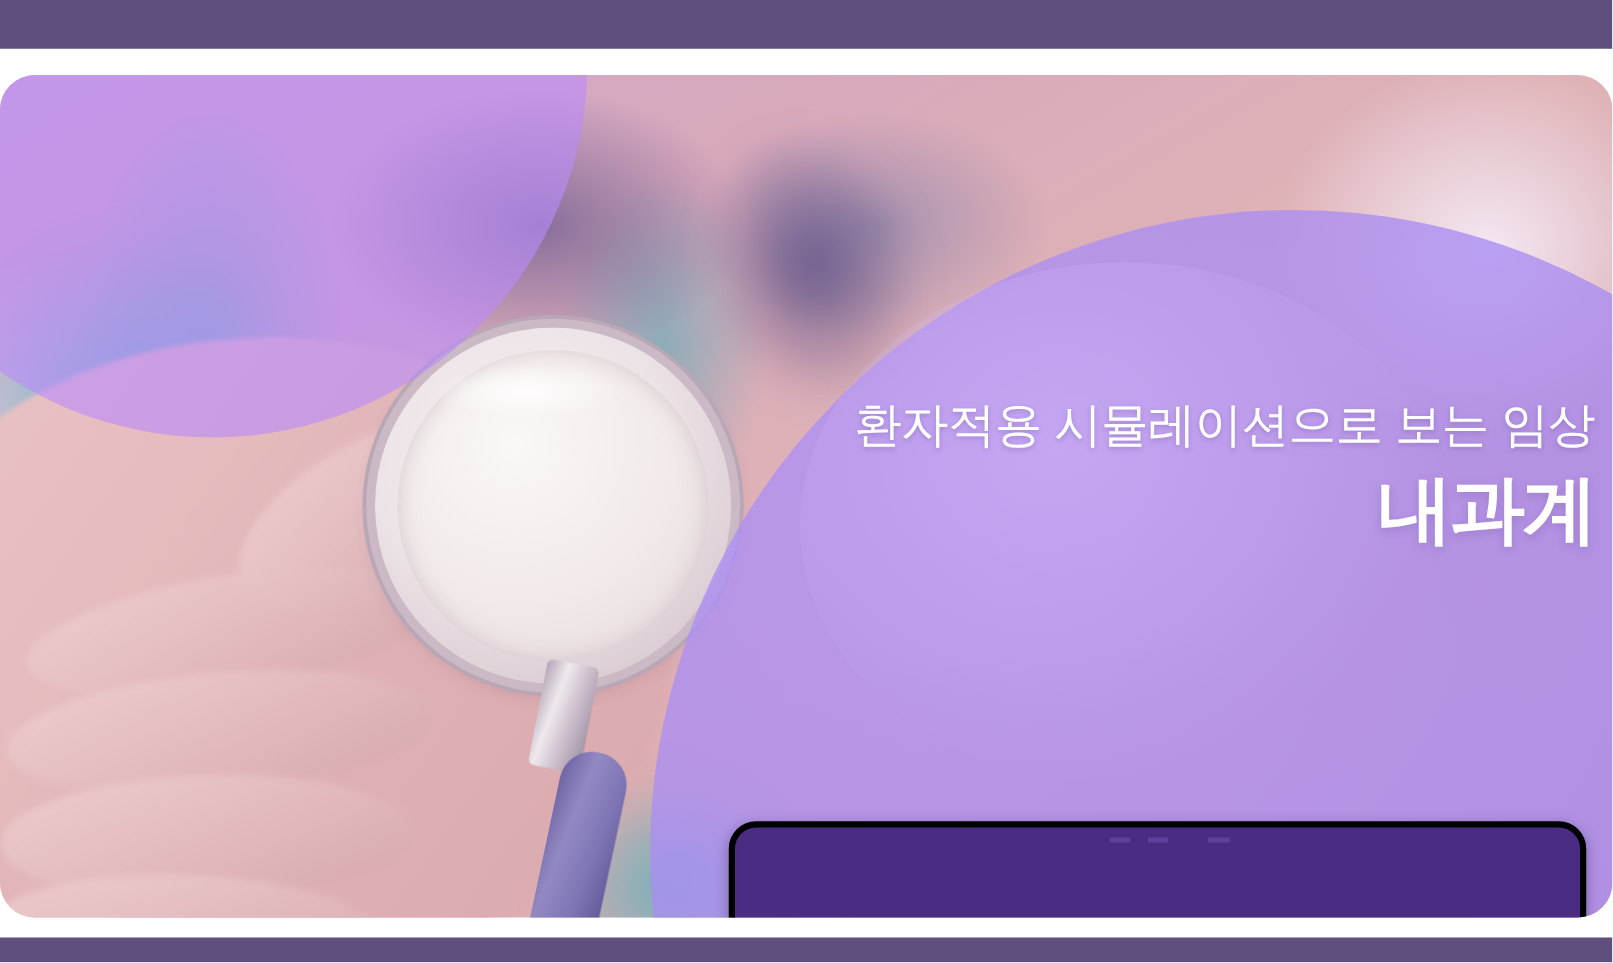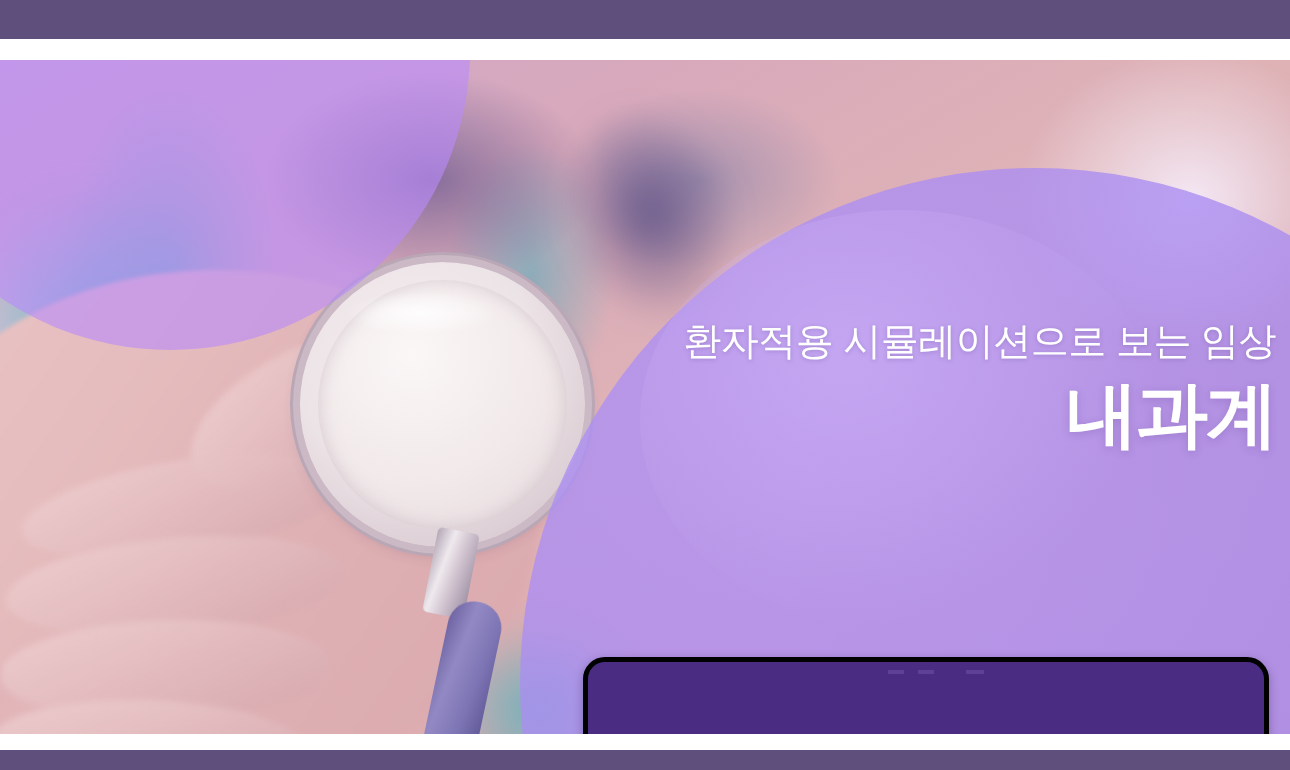--- a/index.html
+++ b/index.html
@@ -40,20 +40,21 @@
 
   
   .hero {
     position: absolute;
     left: 0;
     top: 60px;
     width: 1290px;
     height: 674px;
     overflow: hidden;
     background: #e8d9ef;
+    border-radius: 28px;
   }
 
   
   .photo {
     position: absolute;
     inset: 0;
     background:
       radial-gradient(ellipse 230px 150px at 430px 120px, rgba(70,62,128,.55), rgba(70,62,128,0) 72%),
       radial-gradient(ellipse 200px 130px at 700px 120px, rgba(96,110,160,.42), rgba(96,110,160,0) 70%),
       radial-gradient(ellipse 150px 260px at 170px 215px, rgba(72,176,186,.55), rgba(72,176,186,0) 72%),
@@ -220,21 +221,21 @@
   .subtitle {
     font-size: 38px;
     font-weight: 500;
     line-height: 1.05;
     letter-spacing: -0.5px;
     white-space: nowrap;
     text-shadow: 0 1px 4px rgba(90,60,140,.30);
   }
   .title {
     margin-top: 14px;
-    font-size: 72px;
+    font-size: 60px;
     font-weight: 700;
     line-height: 1.06;
     letter-spacing: -2px;
     white-space: nowrap;
     text-shadow: 0 2px 8px rgba(80,50,130,.22);
   }
 
   
   .panel {
     position: absolute;

